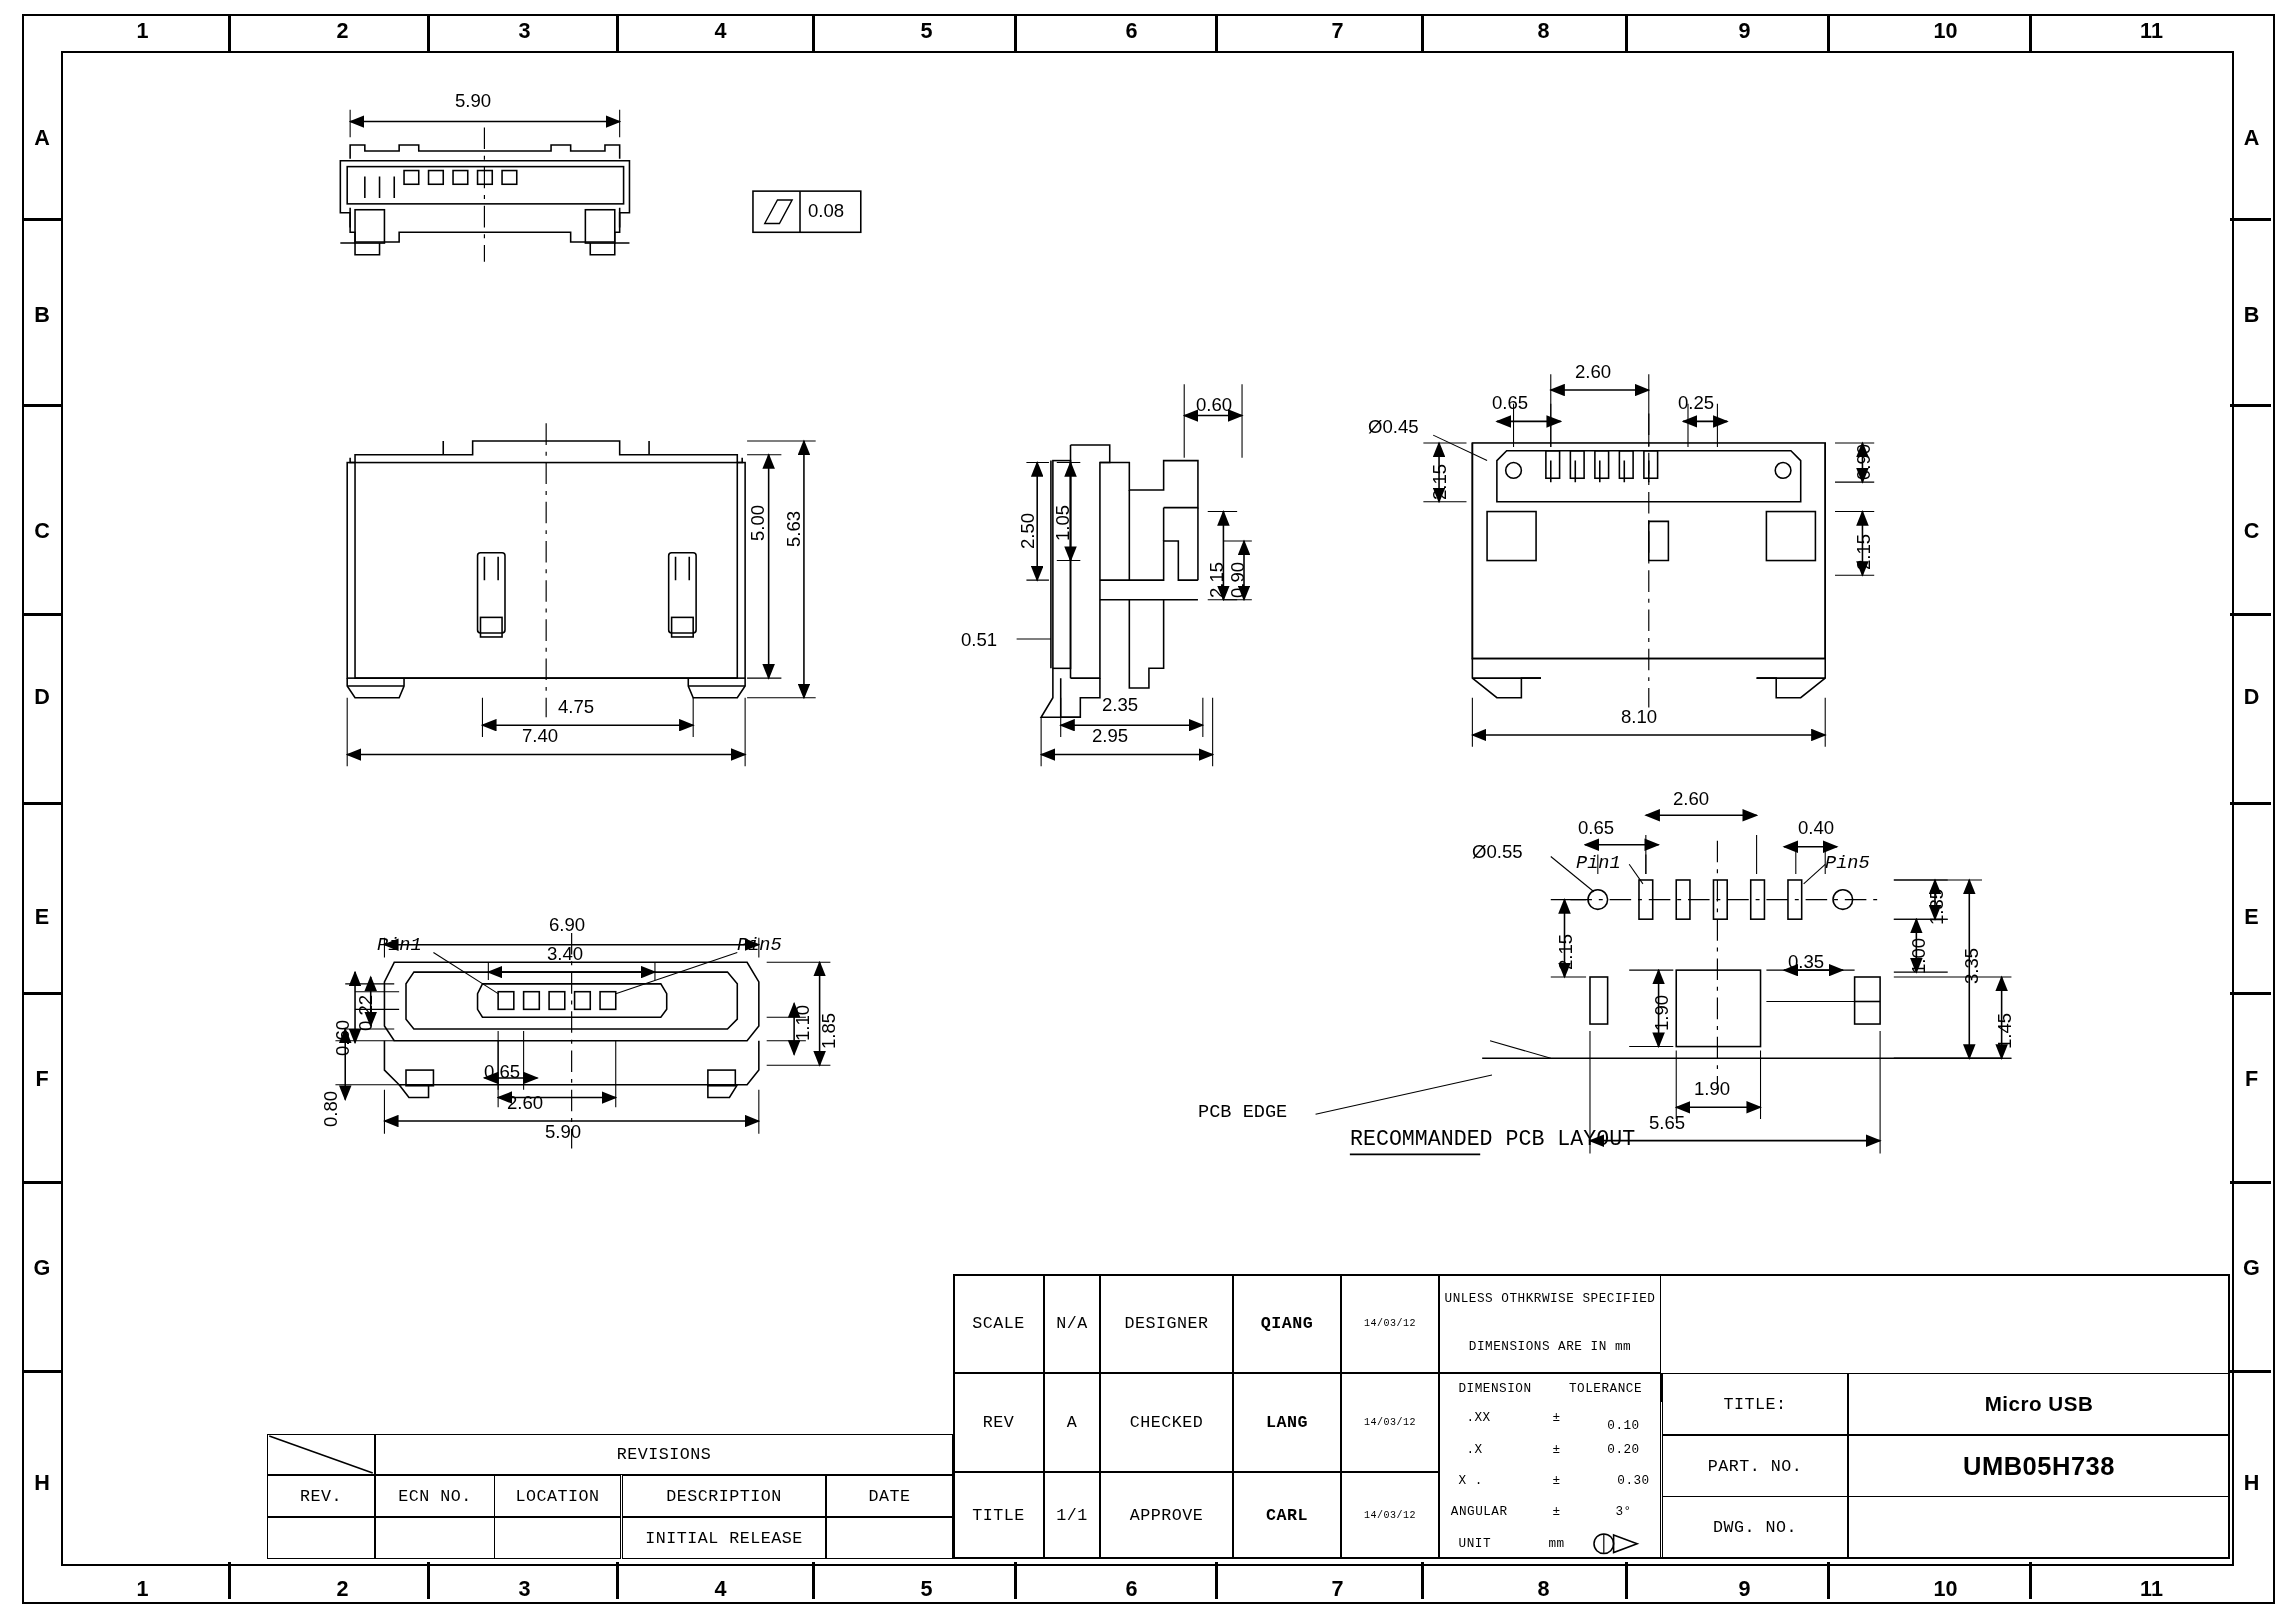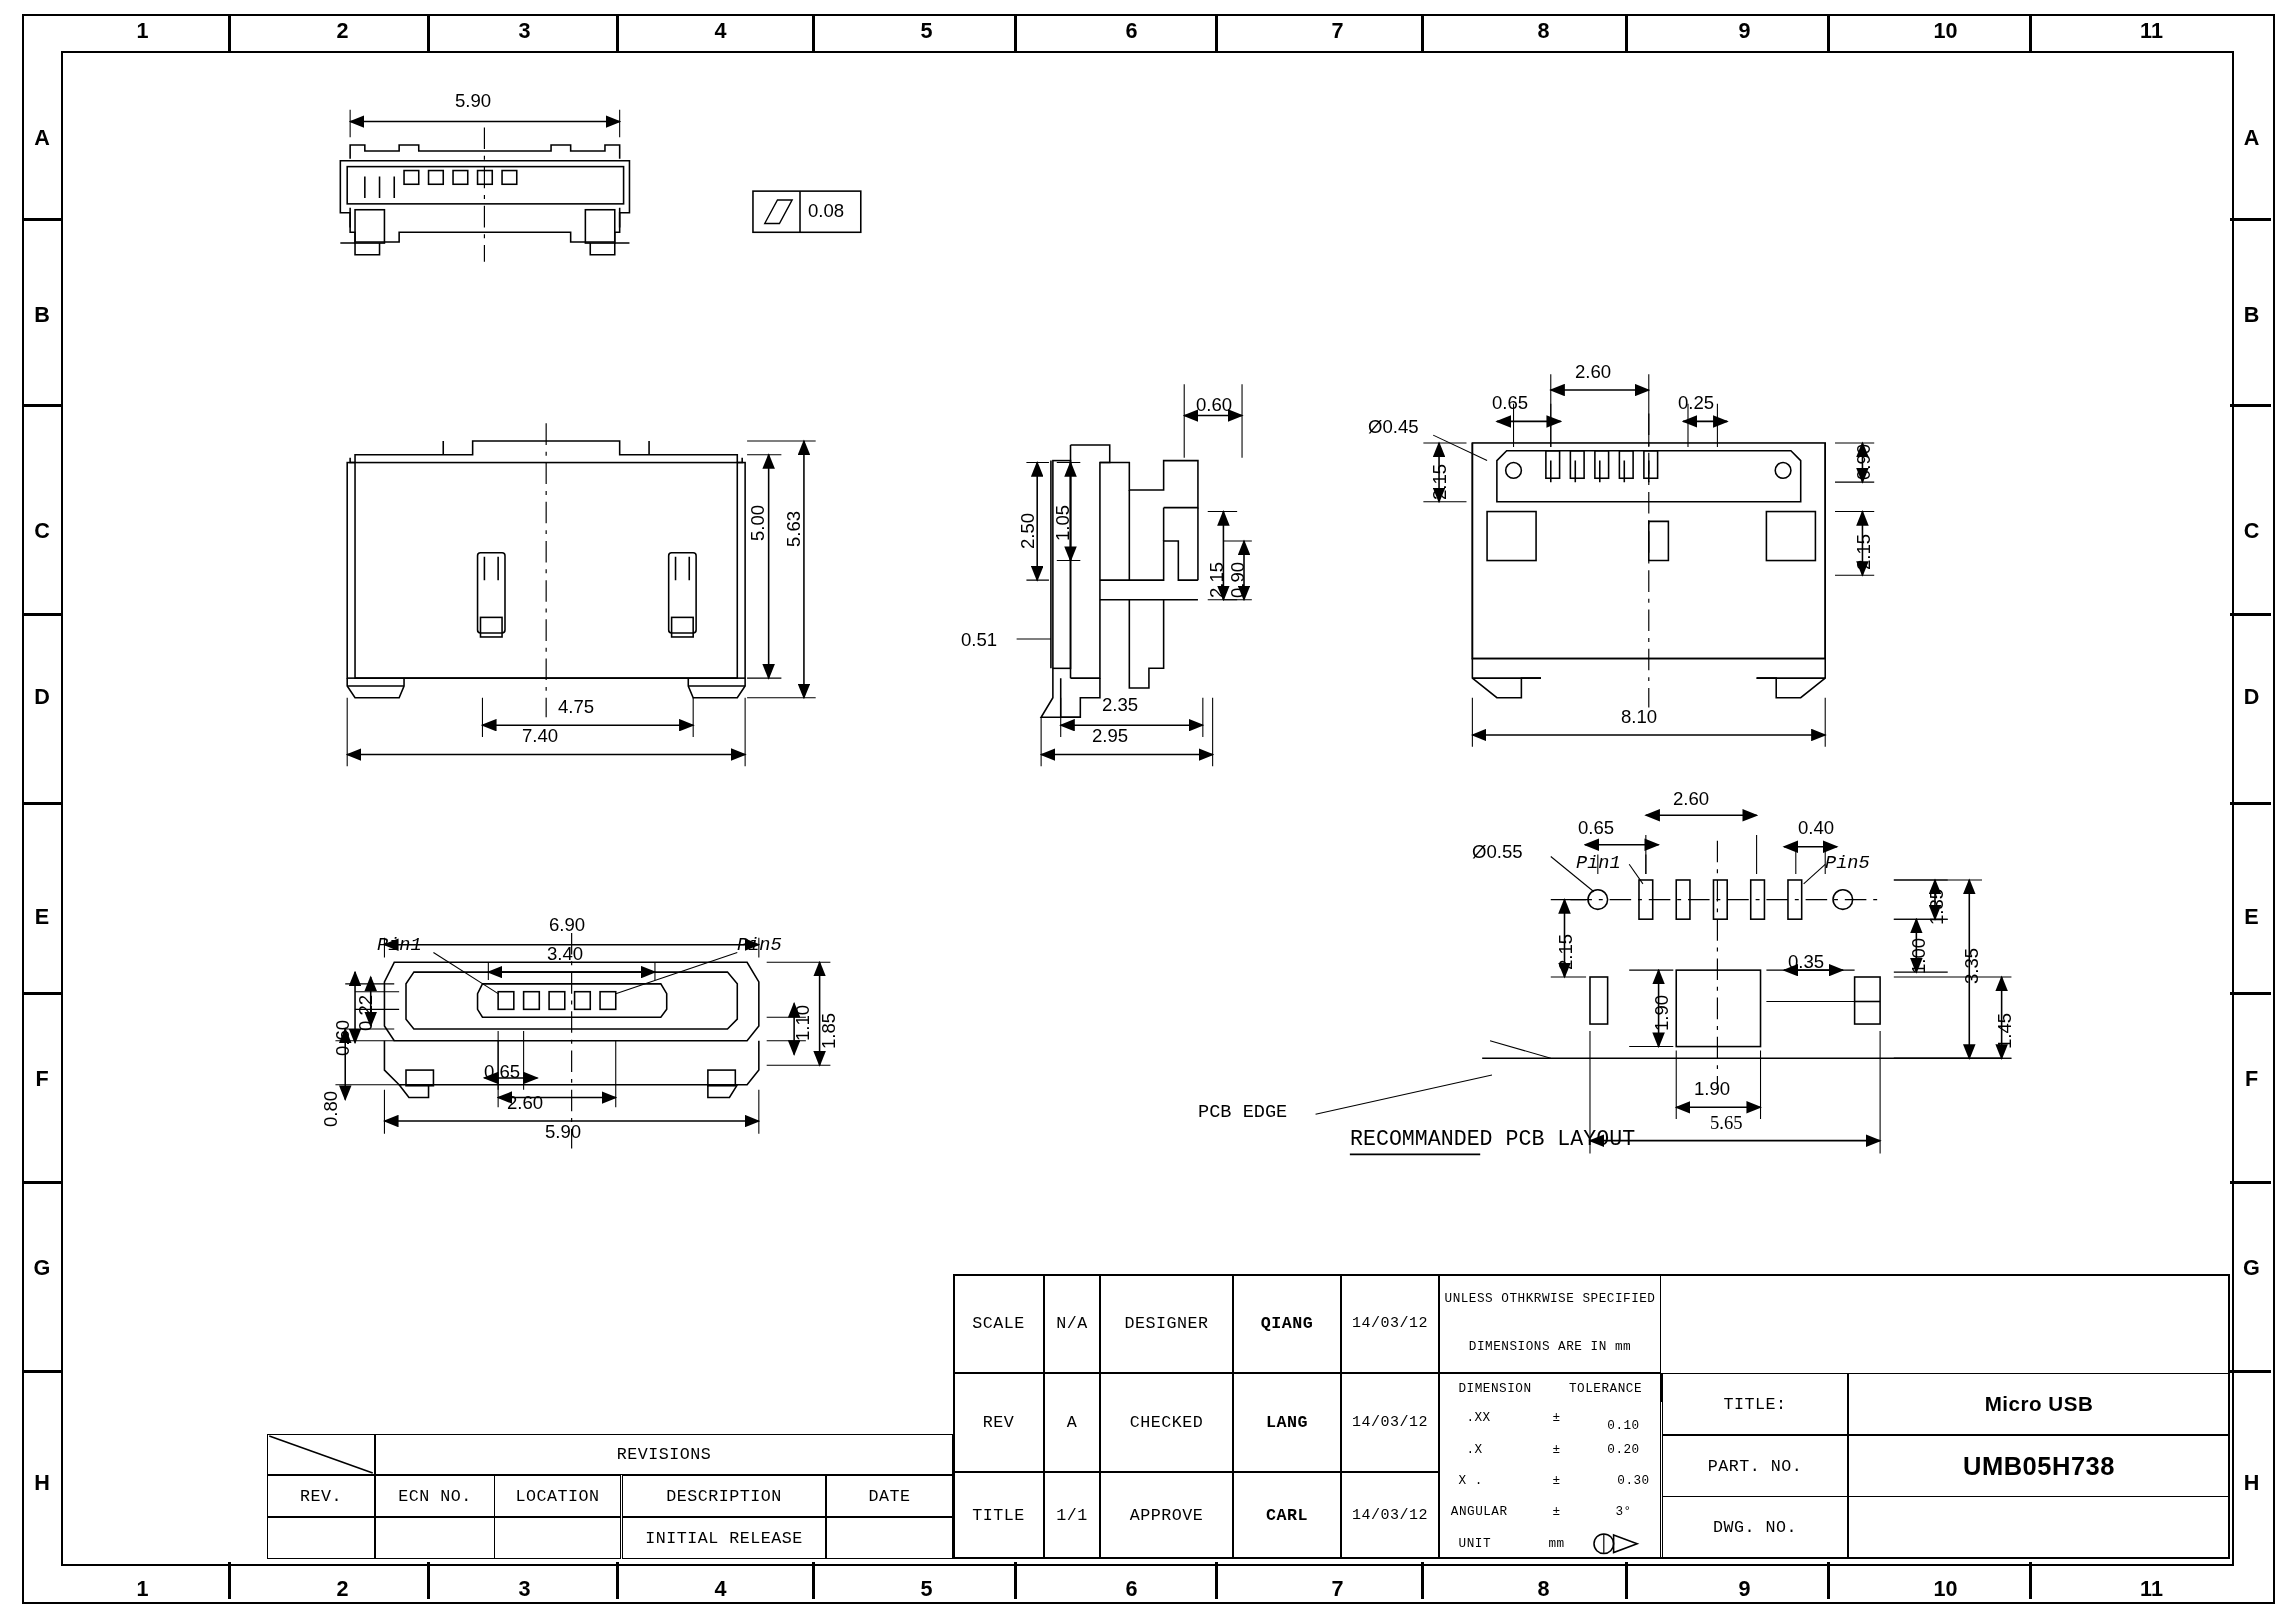--- a/index.html
+++ b/index.html
@@ -14,21 +14,21 @@
   .tick{position:absolute;background:#000;}
 
   
   .canvas{position:absolute;left:61px;top:51px;width:2169px;height:1511px;}
   svg.dw{position:absolute;left:0;top:0;width:100%;height:100%;overflow:visible;}
 
   
   .tb{position:absolute;border:2px solid #000;box-sizing:border-box;}
   .tbcell{position:absolute;box-sizing:border-box;border:1px solid #000;display:flex;align-items:center;justify-content:center;text-align:center;font-family:"Liberation Mono","DejaVu Sans Mono",monospace;font-size:16.7px;letter-spacing:0.5px;}
   .tbcell.b{font-weight:bold;}
-  .small{font-size:15px;}
+  .small{font-size:10px;}
   .xsmall{font-size:12.7px;}
   .cn{font-family:"DejaVu Sans",sans-serif;font-size:31px;font-weight:bold;letter-spacing:2px;}
   .cn-sub{font-family:"Liberation Mono","DejaVu Sans Mono",monospace;font-size:17.6px;letter-spacing:0.5px;}
   .big{font-size:25.5px;font-weight:bold;font-family:"Liberation Sans",sans-serif;}
   .mid{font-size:20.6px;font-weight:bold;font-family:"Liberation Sans",sans-serif;}
 
   .dimtxt{font-family:"Liberation Sans",sans-serif;font-size:18.6px;}
   .lbl{font-family:"Liberation Mono","DejaVu Sans Mono",monospace;font-size:18.6px;}
 </style>
 </head>
@@ -390,21 +390,21 @@
     <div class="dimtxt" style="position:absolute;left:1737px;top:766px;">0.40</div>
     <div class="dimtxt" style="position:absolute;left:1411px;top:790px;">Ø0.55</div>
     <div class="dimtxt" style="position:absolute;left:1865px;top:874px;transform:rotate(-90deg);transform-origin:left top;">1.35</div>
     <div class="dimtxt" style="position:absolute;left:1847px;top:923px;transform:rotate(-90deg);transform-origin:left top;">1.00</div>
     <div class="dimtxt" style="position:absolute;left:1900px;top:933px;transform:rotate(-90deg);transform-origin:left top;">3.35</div>
     <div class="dimtxt" style="position:absolute;left:1494px;top:919px;transform:rotate(-90deg);transform-origin:left top;">2.15</div>
     <div class="dimtxt" style="position:absolute;left:1727px;top:900px;">0.35</div>
     <div class="dimtxt" style="position:absolute;left:1590px;top:980px;transform:rotate(-90deg);transform-origin:left top;">1.90</div>
     <div class="dimtxt" style="position:absolute;left:1933px;top:998px;transform:rotate(-90deg);transform-origin:left top;">1.45</div>
     <div class="dimtxt" style="position:absolute;left:1633px;top:1027px;">1.90</div>
-    <div class="dimtxt" style="position:absolute;left:1649px;top:1061px;font-family:Liberation Serif, serif;">5.65</div>
+    <div class="dimtxt" style="position:absolute;left:1588px;top:1061px;">5.65</div>
     <div class="lbl" style="position:absolute;left:1515px;top:802px;font-style:italic;">Pin1</div>
     <div class="lbl" style="position:absolute;left:1764px;top:802px;font-style:italic;">Pin5</div>
     <div class="lbl" style="position:absolute;left:1137px;top:1051px;">PCB EDGE</div>
     <div class="lbl" style="position:absolute;left:1289px;top:1076px;font-size:21.6px;">RECOMMANDED PCB LAYOUT</div>
   </div>
 
   <div style="position:absolute;left:267px;top:1434px;width:686px;height:125px;">
     <div class="tbcell" style="left:0px;top:0px;width:108px;height:41px;"></div>
     <div class="tbcell" style="left:108px;top:0px;width:578px;height:41px;">REVISIONS</div>
     <div class="tbcell" style="left:0px;top:41px;width:108px;height:42px;">REV.</div>

